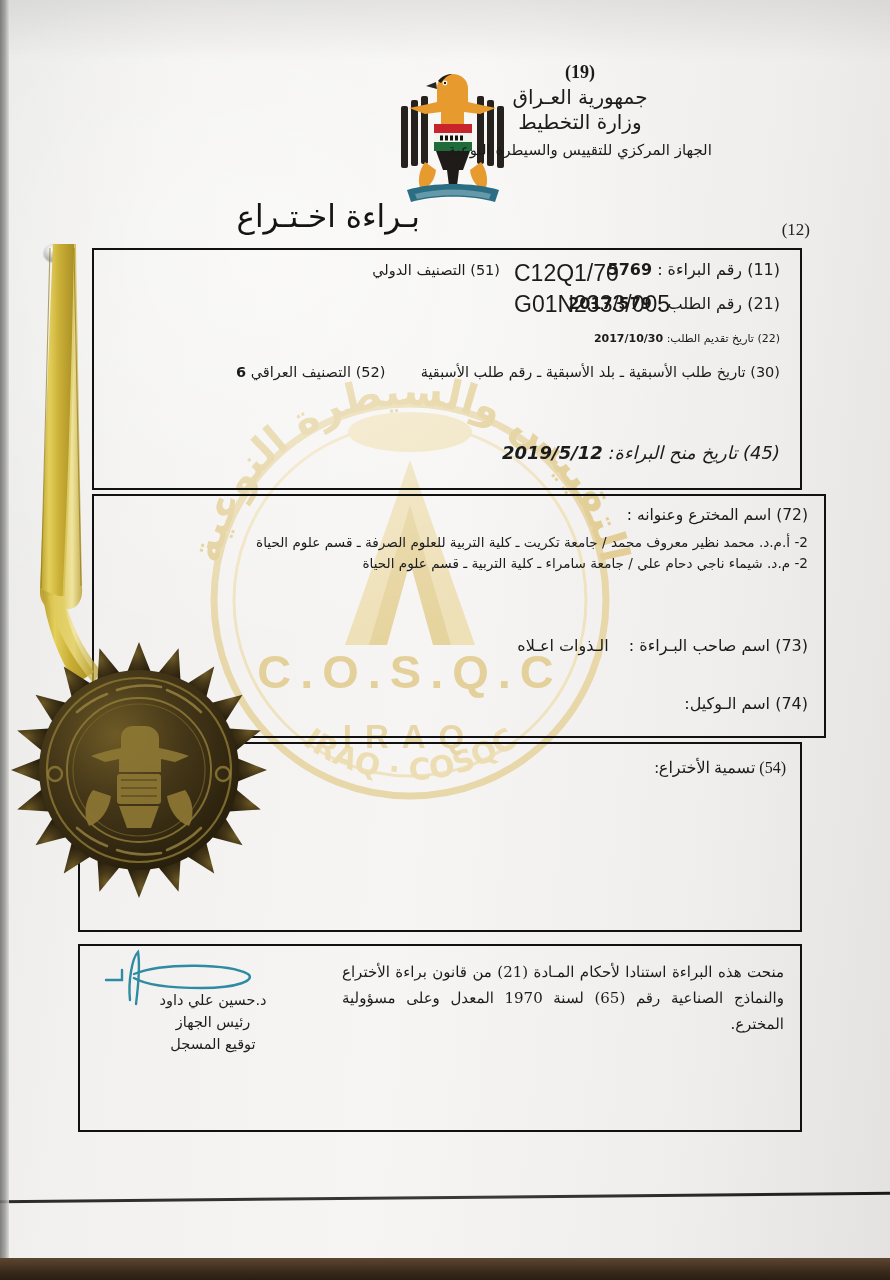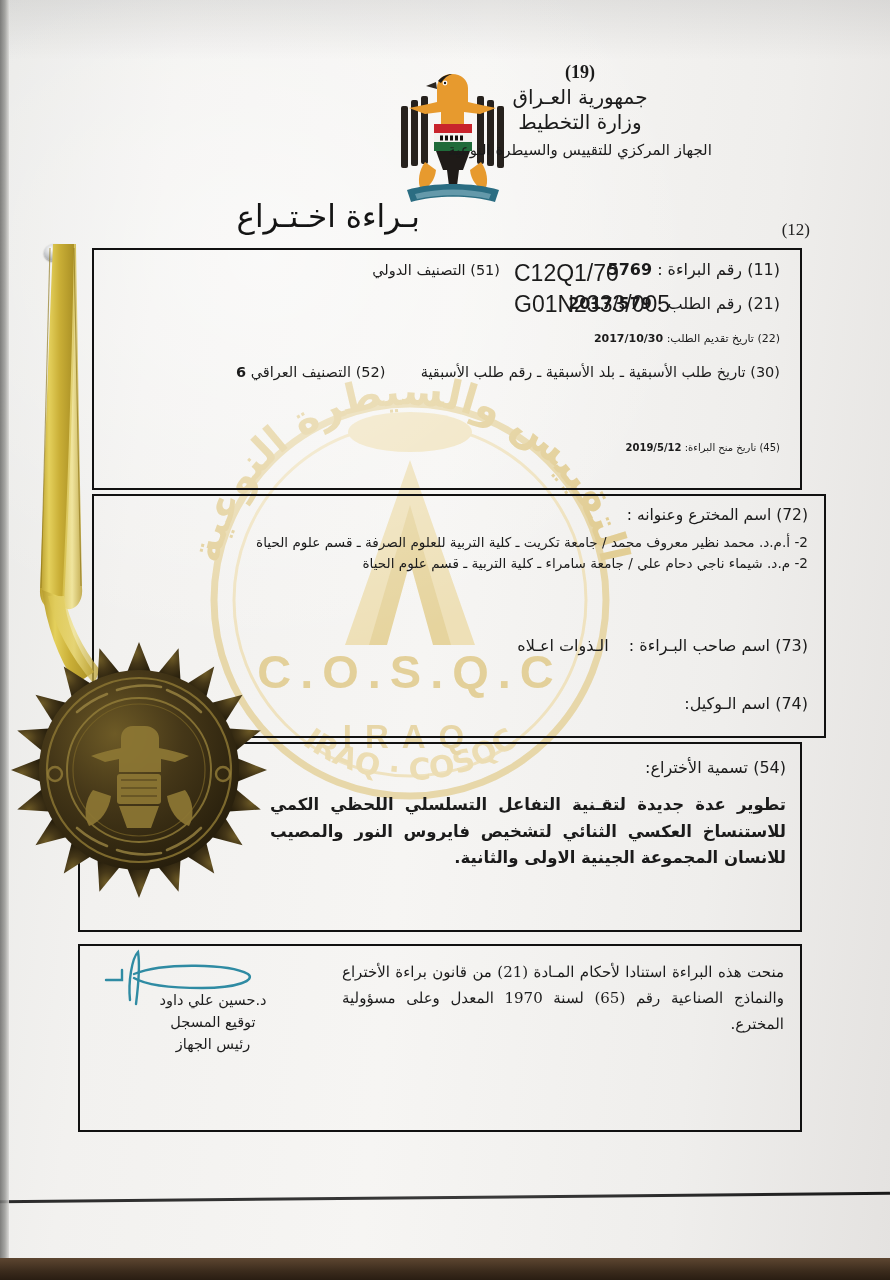--- a/index.html
+++ b/index.html
@@ -104,40 +104,40 @@
   #box-legal  { left: 78px; top: 944px; width: 720px; height: 184px; }
 
   .row { position: absolute; direction: rtl; white-space: nowrap; }
   .num { direction: ltr; unicode-bidi: embed; font-weight: 700; }
 
   
   .r11 { right: 20px;  top: 10px;  font-size: 16px; }
   .r21 { right: 20px;  top: 44px;  font-size: 16px; }
   .r22 { right: 20px;  top: 82px;  font-size: 11px; }
   .r30 { right: 20px;  top: 114px; font-size: 14.5px; }
-  .r45 { right: 20px;  top: 192px; font-size: 10px; }
+  .r45 { right: 20px;  top: 192px; font-size: 18px; font-style: italic; }
   .ipc-lbl { right: 300px; top: 12px; font-size: 14.5px; }
   .ipc-codes {
     left: 420px; top: 8px; direction: ltr; text-align: left;
     font-size: 23px; line-height: 1.35;
     font-family: "Liberation Sans", sans-serif;
   }
 
   
   .r72 { right: 16px; top: 10px;  font-size: 15.5px; }
   .inv-list {
     position: absolute; right: 16px; top: 36px; left: 14px;
     direction: rtl; font-size: 13.6px; line-height: 1.52;
   }
   .inv-list div { white-space: normal; }
   .r73 { right: 16px; top: 140px; font-size: 16px; letter-spacing: .5px; }
   .r74 { right: 16px; top: 198px; font-size: 16px; letter-spacing: .5px; }
 
   
-  .r54 { right: 14px; top: 14px; font-size: 16px; }
+  .r54 { right: 14px; top: 14px; font-size: 16px; font-family: Liberation Serif, serif; }
   .inv-title {
     position: absolute; right: 14px; top: 48px; left: 190px;
     direction: rtl; text-align: justify; text-align-last: right;
     font-size: 16.5px; font-weight: 700; line-height: 1.62;
     letter-spacing: .3px;
   }
 
   
   .legal-text {
     position: absolute; right: 16px; top: 14px; left: 262px;
@@ -309,40 +309,39 @@
       <span>اسم الـوكيل:</span>
       <span></span>
     </div>
   </div>
 
   <div class="box" id="box-title">
     <div class="row r54">
       <span>(54)</span>
       <span>تسمية الأختراع:</span>
     </div>
-    <div class="inv-title">تطوير عدة جديدة لتقـنية التفاعل التسلسلي اللحظي الكمي للاستنساخ العكسي الثنائي لتشخيص فايروس النور والمصيب للانسان المجموعة الجينية الاولى والثانية.</div>
   </div>
 
   <div class="box" id="box-legal">
     <div class="legal-text">منحت هذه البراءة استنادا لأحكام المـادة (21) من قانون براءة الأختراع والنماذج الصناعية رقم (65) لسنة 1970 المعدل وعلى مسؤولية المخترع.</div>
 
     <div class="signature">
       <svg viewBox="0 0 220 60" width="220" height="60" aria-hidden="true">
         <g fill="none" stroke="#2f8ba3" stroke-width="2.4" stroke-linecap="round">
           <path d="M8 32 L24 32 L24 22"></path>
           <path d="M32 52 C30 34 34 10 40 4 C42 16 40 40 38 56"></path>
           <path d="M36 26 C66 14 132 16 150 26 C158 32 140 40 104 40 C70 40 46 36 36 30"></path>
         </g>
       </svg>
     </div>
 
     <div class="sign-block">
       <div>د.حسين علي داود</div>
+      <div>رئيس الجهاز</div>
       <div>توقيع المسجل</div>
-      <div>رئيس الجهاز</div>
     </div>
   </div>
 
   <div class="grommet"></div>
   <div class="ribbon">
     <svg viewBox="0 0 116 460" width="116" height="460" aria-hidden="true">
       <defs>
         <linearGradient id="gold" x1="0" y1="0" x2="1" y2="0">
           <stop offset="0%" stop-color="#b79c2e"></stop>
           <stop offset="25%" stop-color="#e4d05c"></stop>

